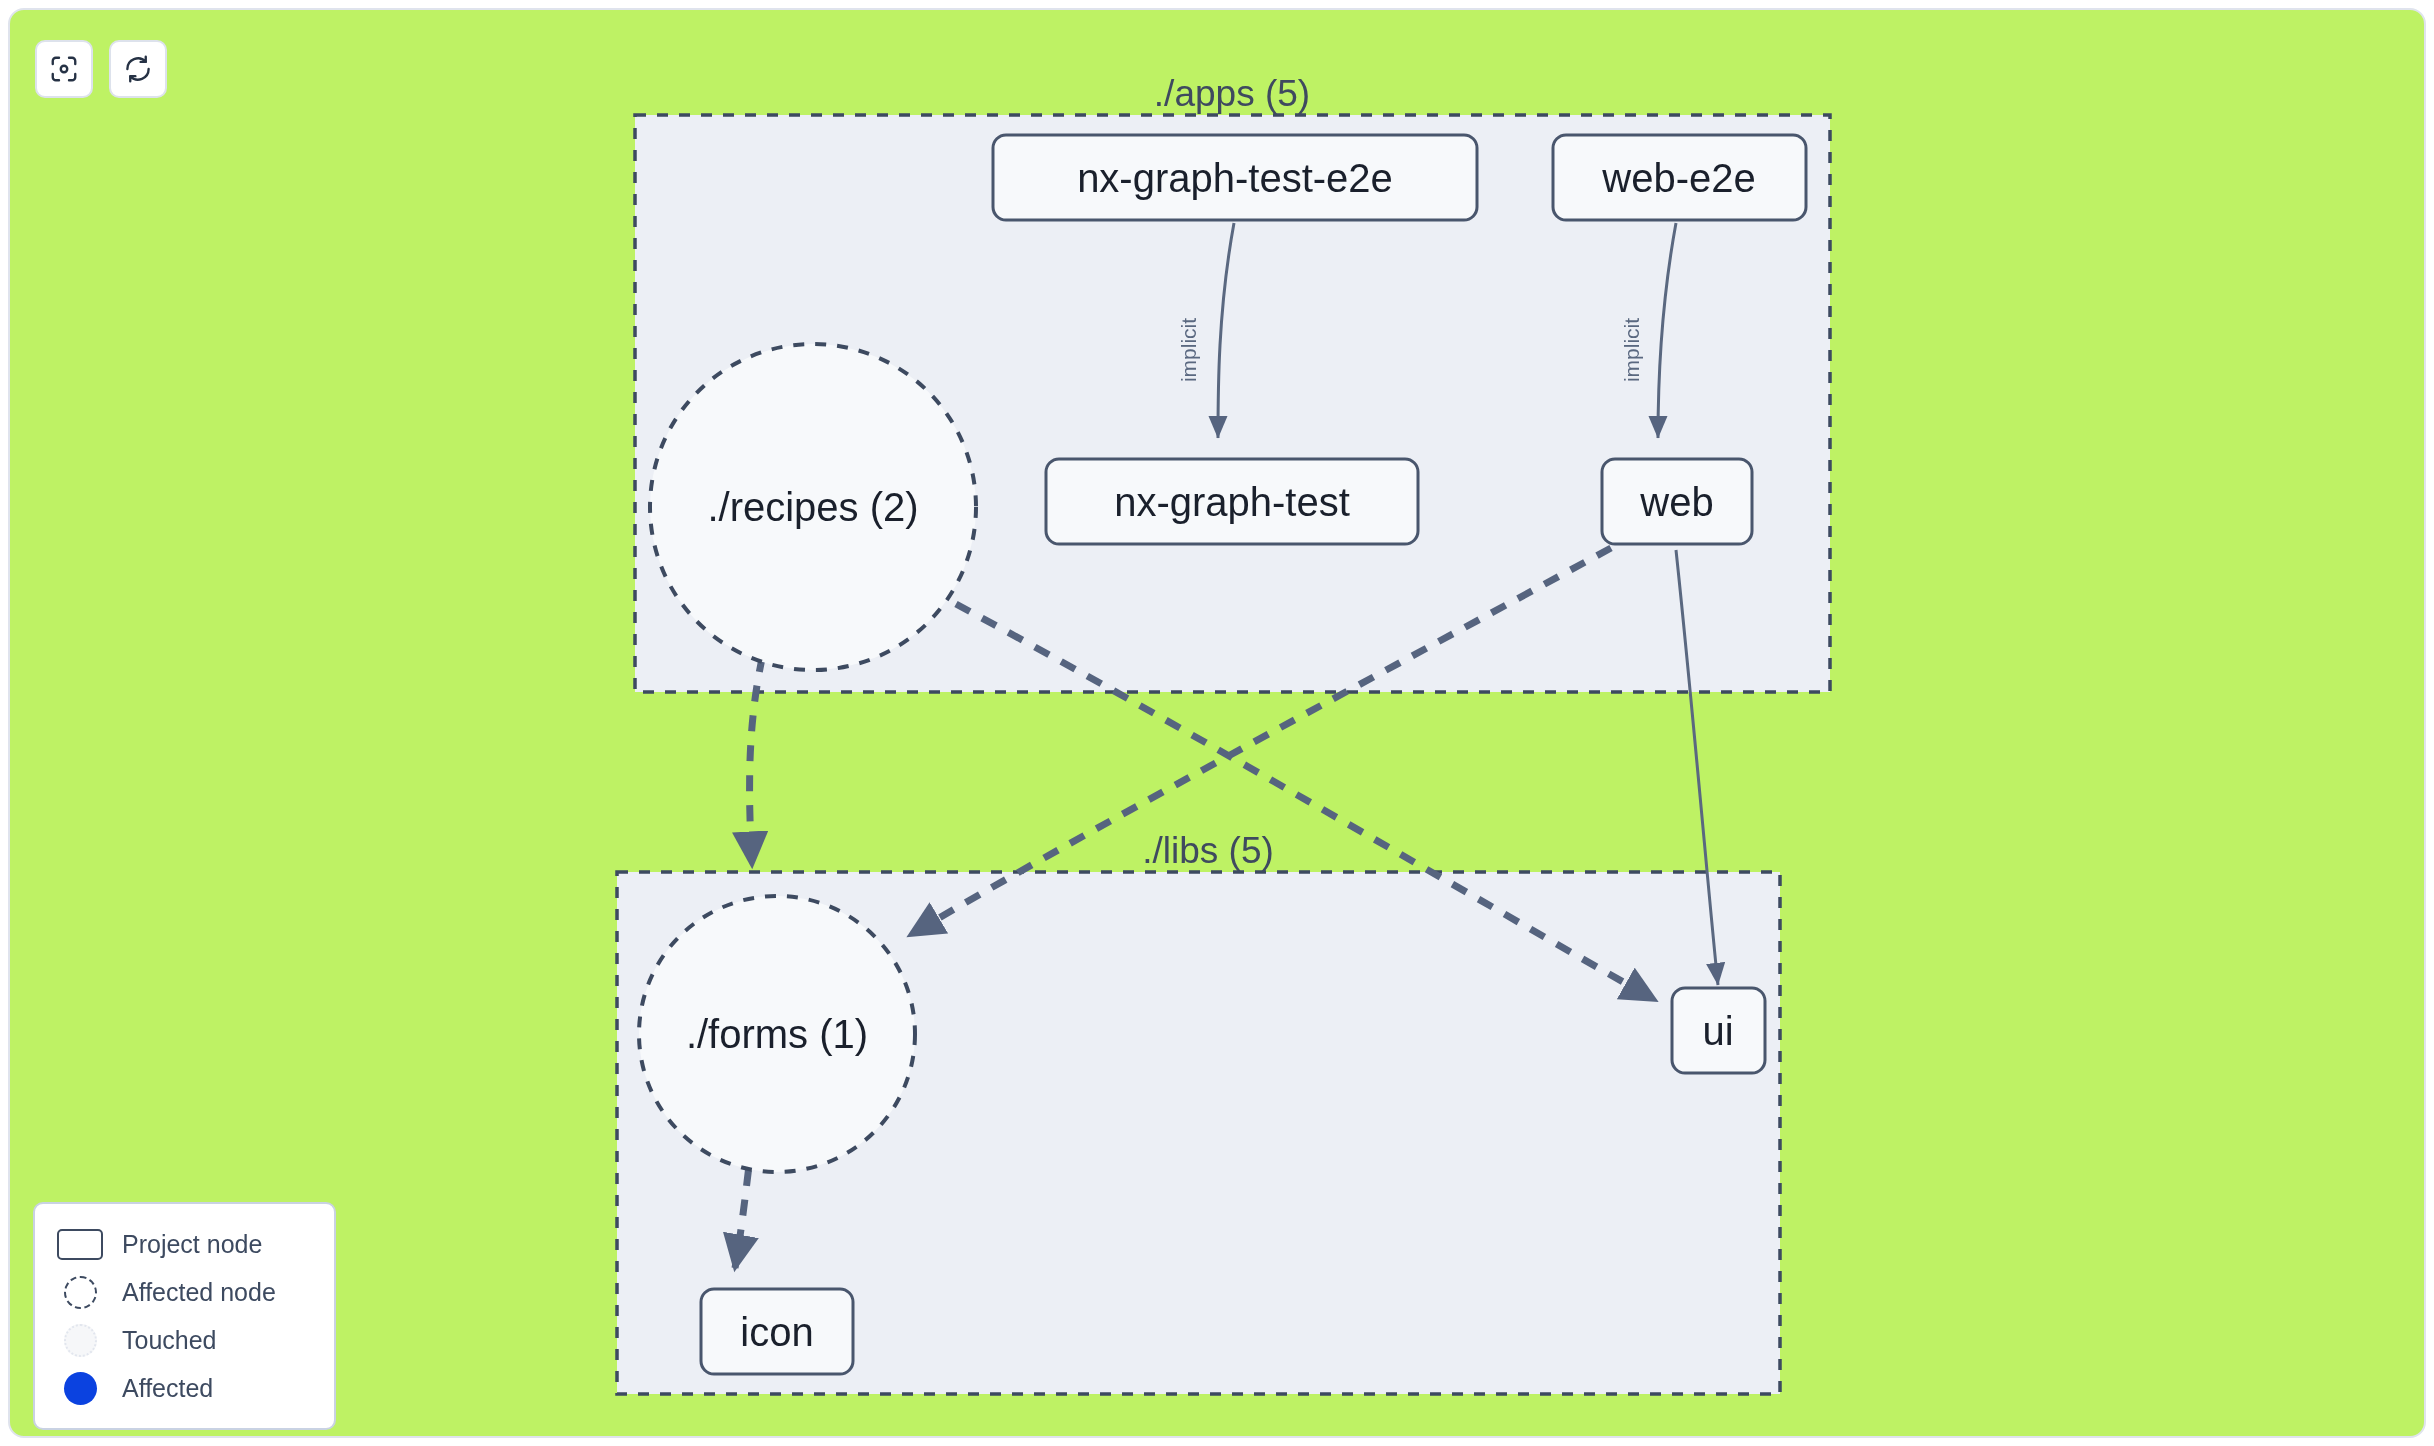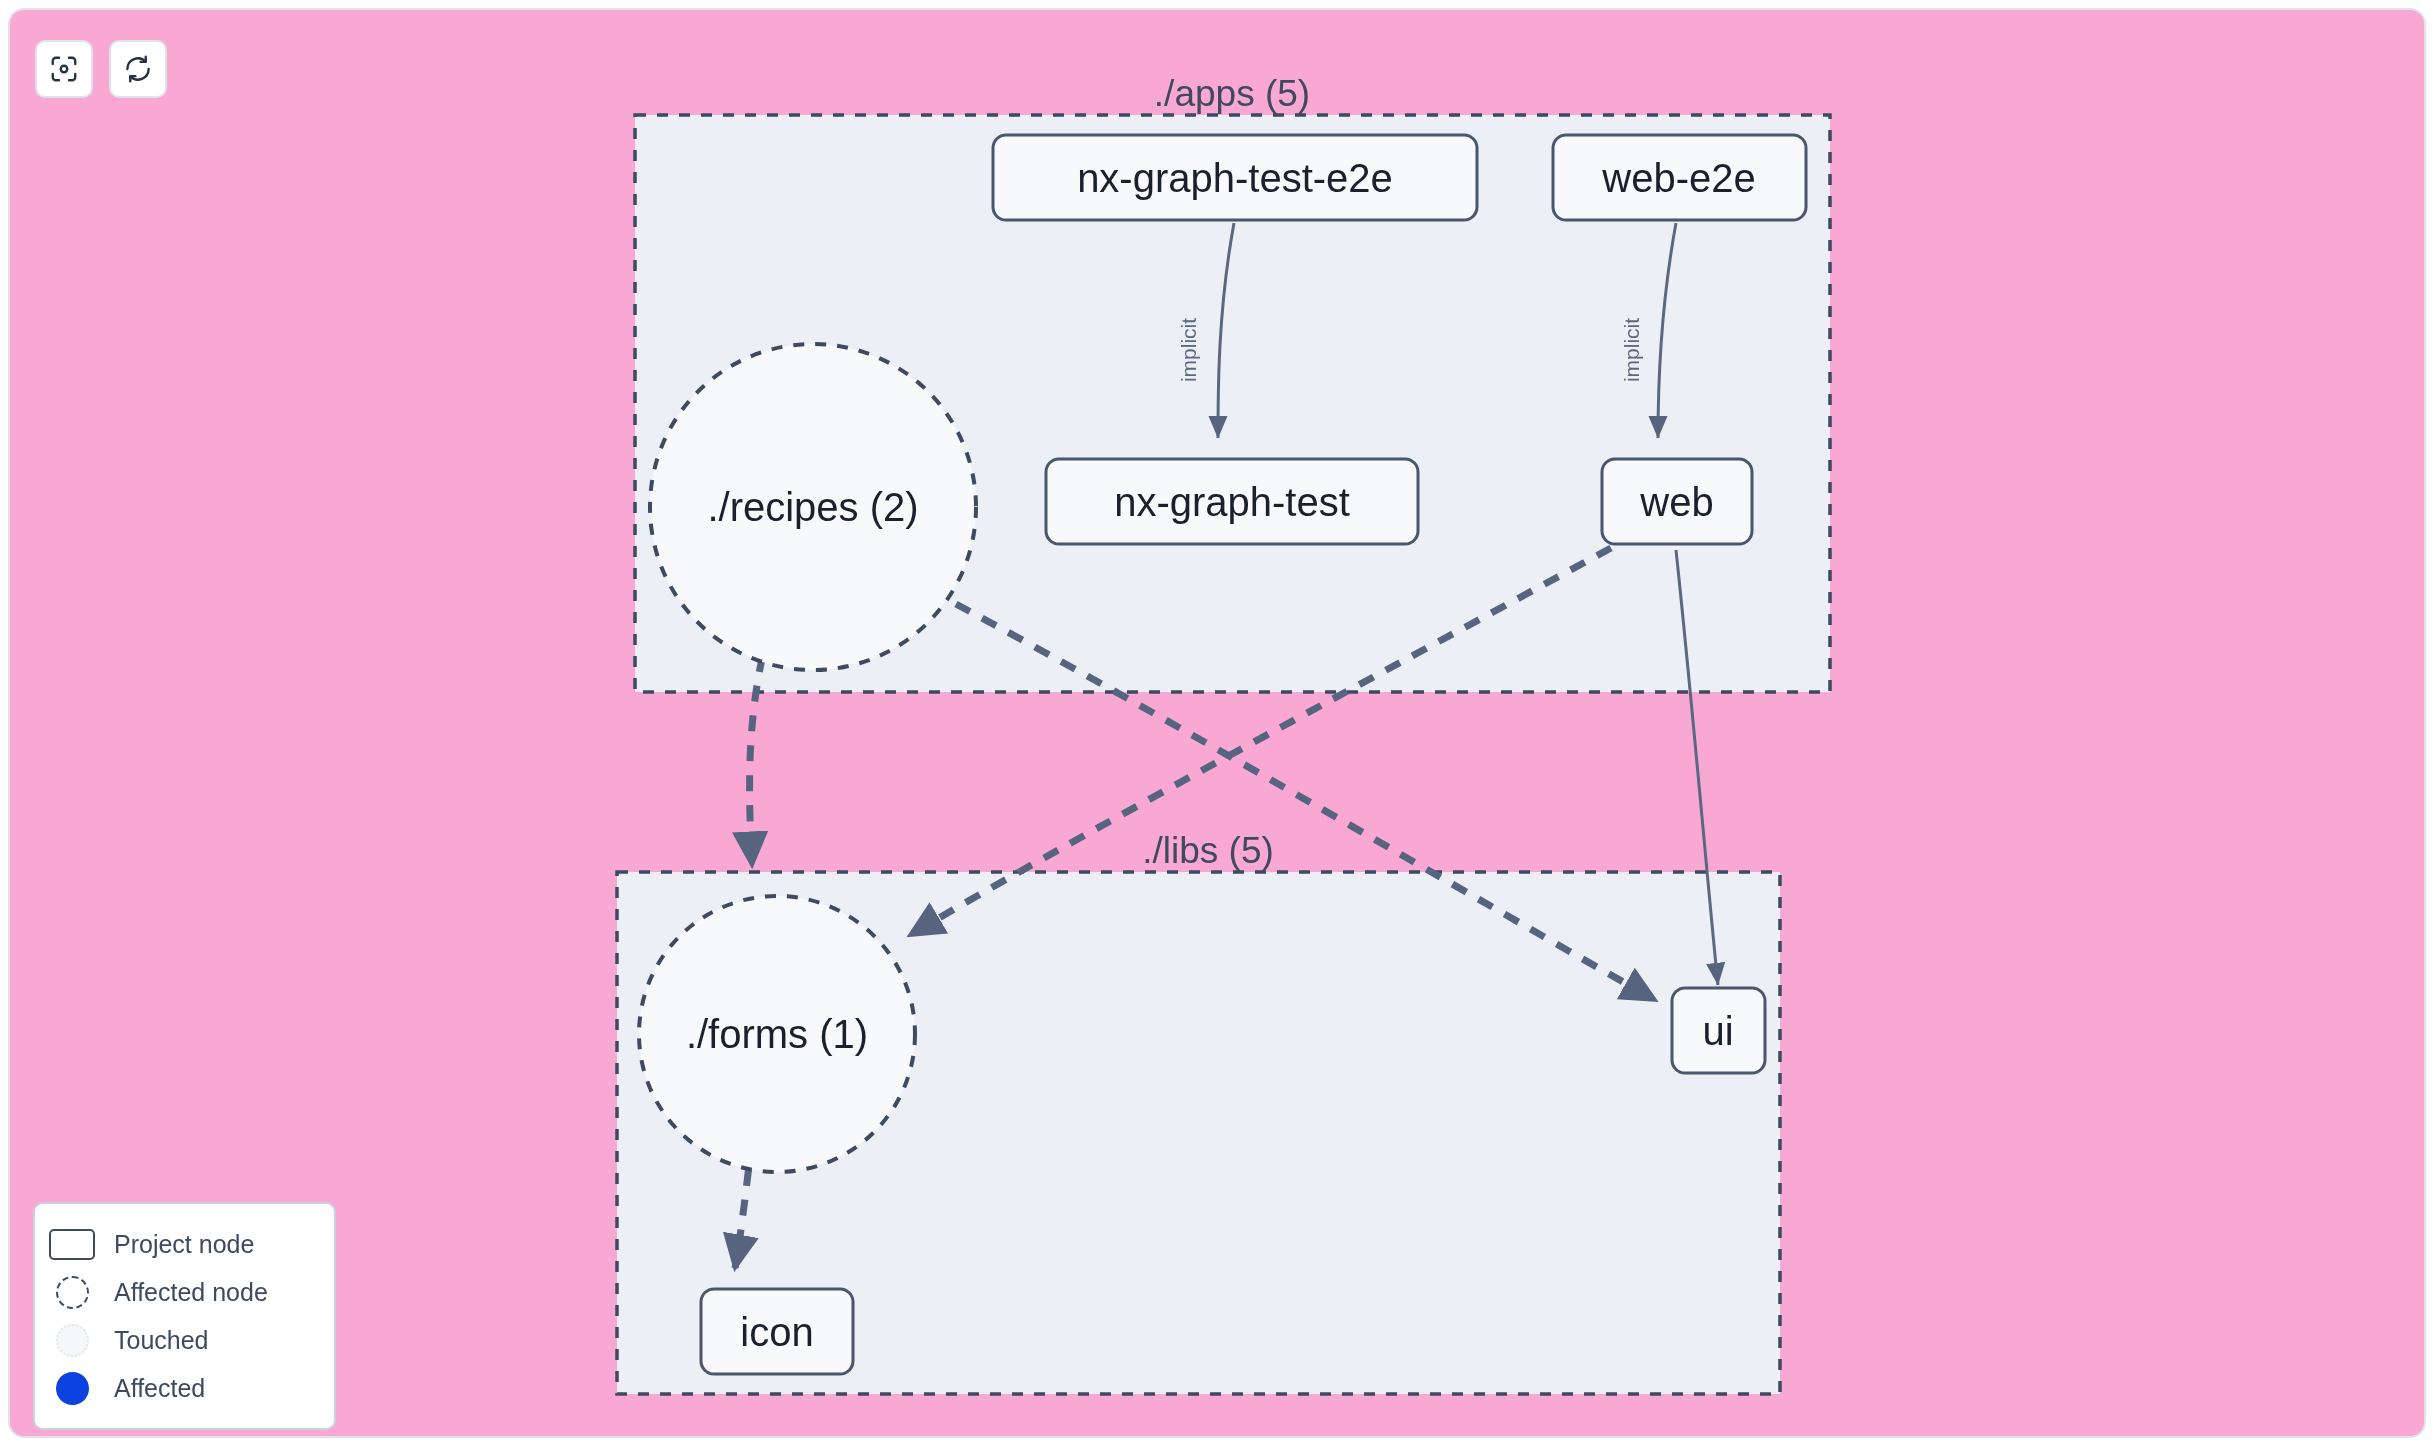--- a/index.html
+++ b/index.html
@@ -9,21 +9,21 @@
     background: #ffffff;
     font-family: "Liberation Sans", sans-serif;
     overflow: hidden;
   }
 
   
   #graph-panel {
     position: absolute;
     left: 8px; top: 8px;
     width: 2418px; height: 1430px;
-    background: #f9a8d4;
+    background: #bef264;
     border: 2px solid #dfe3ed;
     border-radius: 16px;
     overflow: hidden;
   }
 
   
   #toolbar {
     position: absolute;
     left: 25px; top: 30px;
     display: flex;
@@ -49,21 +49,21 @@
   }
 
   
   #legend {
     position: absolute;
     left: 23px; top: 1192px;
     width: 303px;
     background: #ffffff;
     border: 2px solid #c9d2e3;
     border-radius: 10px;
-    padding: 16px 18px 16px 12px;
+    padding: 16px 18px 16px 20px;
     z-index: 40;
   }
   .legend-row {
     display: flex;
     align-items: center;
     height: 48px;
   }
   .legend-swatch {
     width: 50px;
     display: flex; align-items: center; justify-content: center;

